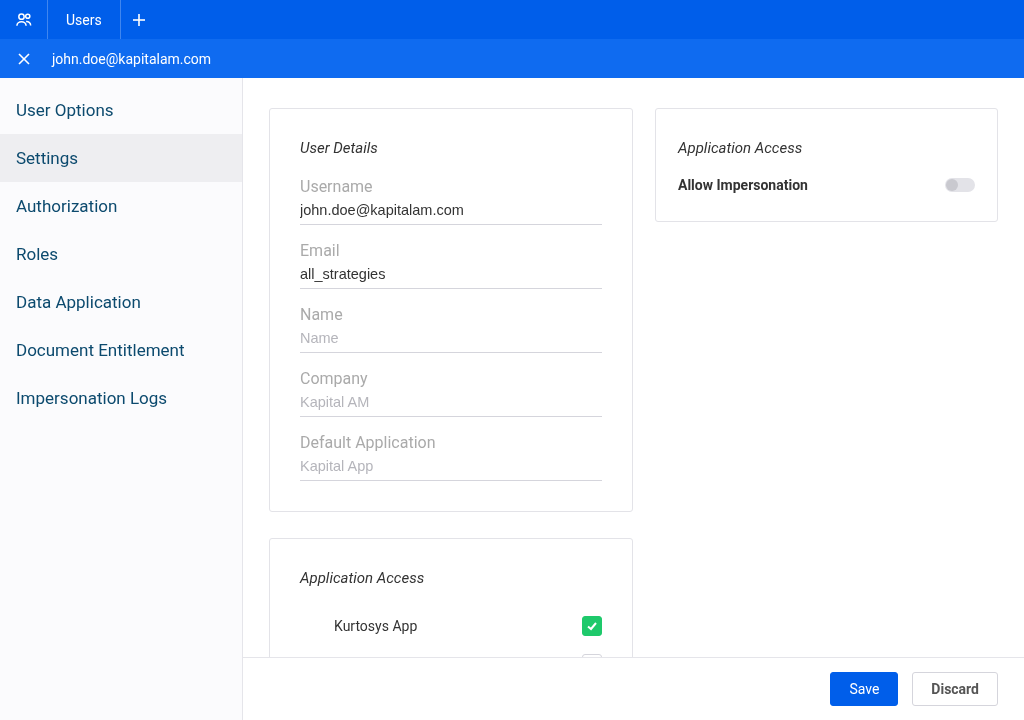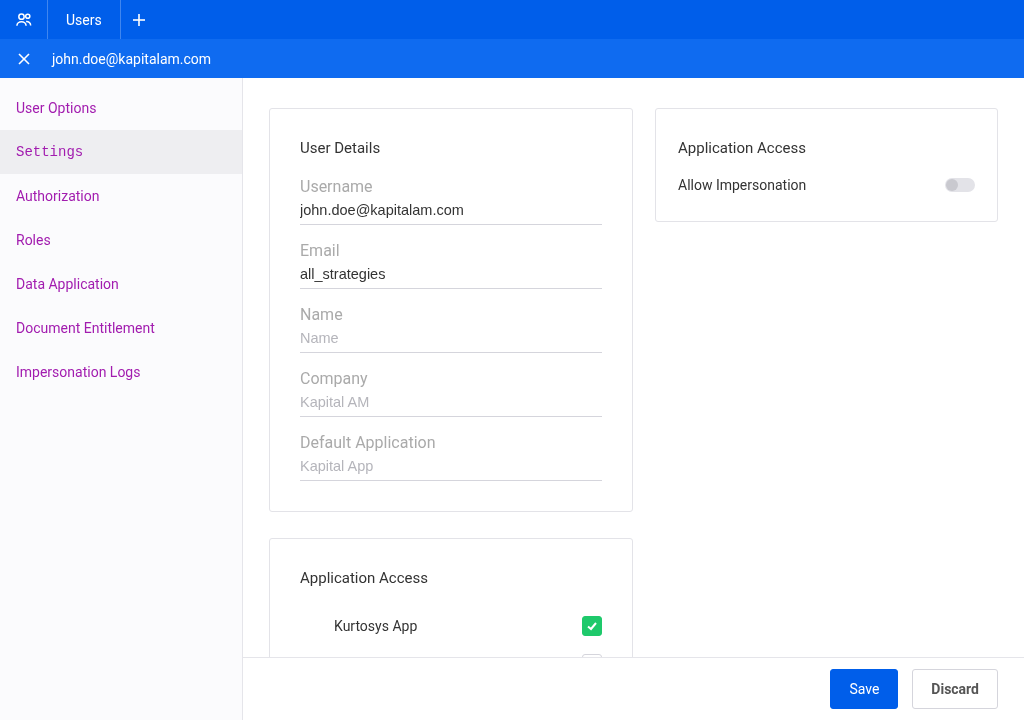--- a/index.html
+++ b/index.html
@@ -66,27 +66,26 @@
       height: calc(720px - 78px);
     }
     .sidebar {
       width: 243px;
       background: #fbfbfd;
       border-right: 1px solid #e5e5ea;
       padding-top: 8px;
     }
     .sidebar-item {
       padding: 14px 16px;
-      font-size: 14px;
-      color: #a21caf;
+      font-size: 17px;
+      color: #0c4a6e;
       cursor: pointer;
     }
     .sidebar-item.active {
       background: #eeeef1;
-      font-family: Liberation Mono, monospace;
     }
     .main {
       flex: 1;
       padding: 30px 26px 0 26px;
       position: relative;
       overflow: auto;
     }
     .cards-row {
       display: flex;
       gap: 22px;
@@ -98,20 +97,21 @@
       background: #fff;
       padding: 30px 30px 30px 30px;
     }
     .card.details { width: 364px; }
     .card.impersonation { width: 344px; padding: 30px 22px 28px 22px; }
     .card-title {
       font-size: 15px;
       color: #333;
       margin-bottom: 20px;
       font-weight: 400;
+      font-style: italic;
     }
     .field {
       margin-bottom: 16px;
     }
     .field-label {
       font-size: 16px;
       color: #aaa;
       margin-bottom: 3px;
       display: block;
     }
@@ -125,20 +125,21 @@
       color: #333;
       background: transparent;
     }
     .field-input::placeholder { color: #b5b5bb; }
     .impersonation-row {
       display: flex;
       align-items: center;
       justify-content: space-between;
       font-size: 14px;
       color: #333;
+      font-weight: bold;
     }
     .toggle {
       width: 30px;
       height: 14px;
       background: #e3e3e8;
       border-radius: 7px;
       position: relative;
       cursor: pointer;
     }
     .toggle .knob {
@@ -183,21 +184,21 @@
       height: 63px;
       border-top: 1px solid #e5e5ea;
       background: #fff;
       display: flex;
       justify-content: flex-end;
       align-items: center;
       padding-right: 26px;
       gap: 14px;
     }
     .btn {
-      height: 40px;
+      height: 34px;
       padding: 0 18px;
       border-radius: 3px;
       font-size: 14px;
       cursor: pointer;
       display: flex;
       align-items: center;
       border: 1px solid transparent;
     }
     .btn-primary { background: #005EEA; color: #fff; border-color: #005EEA; }
     .btn-secondary { background: #fff; color: #555; border-color: #d5d5dc; font-weight: bold; }

